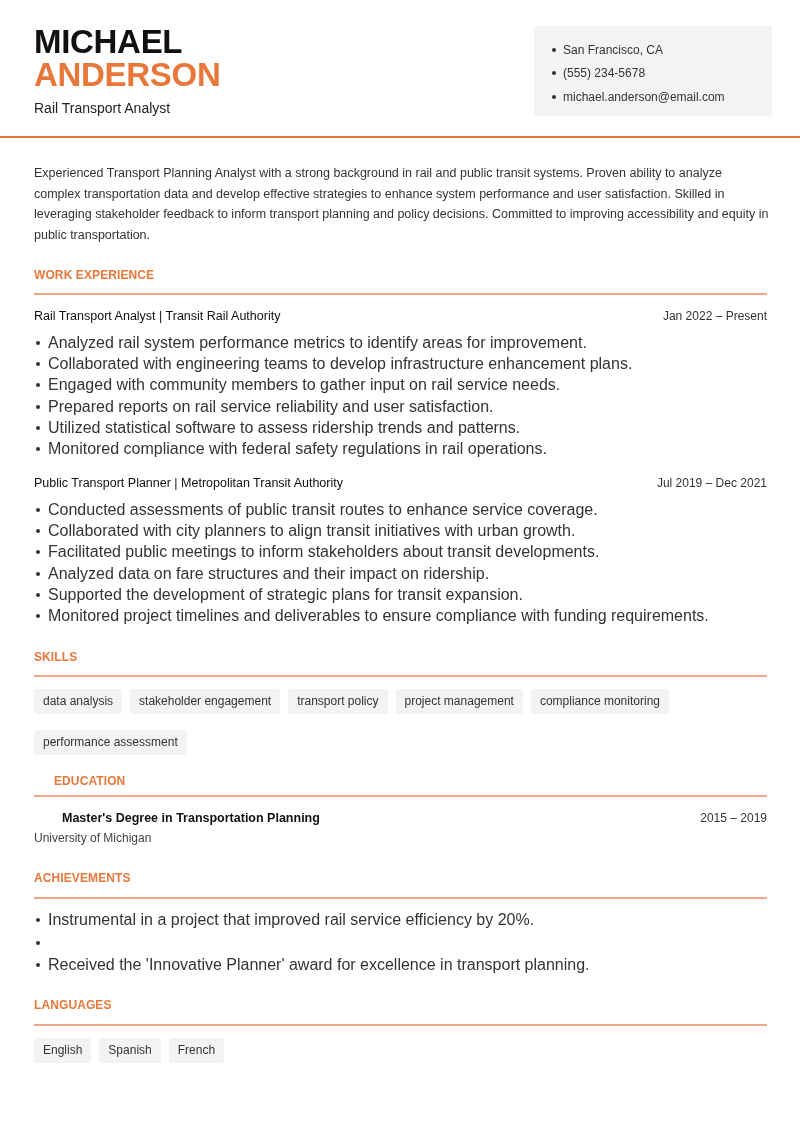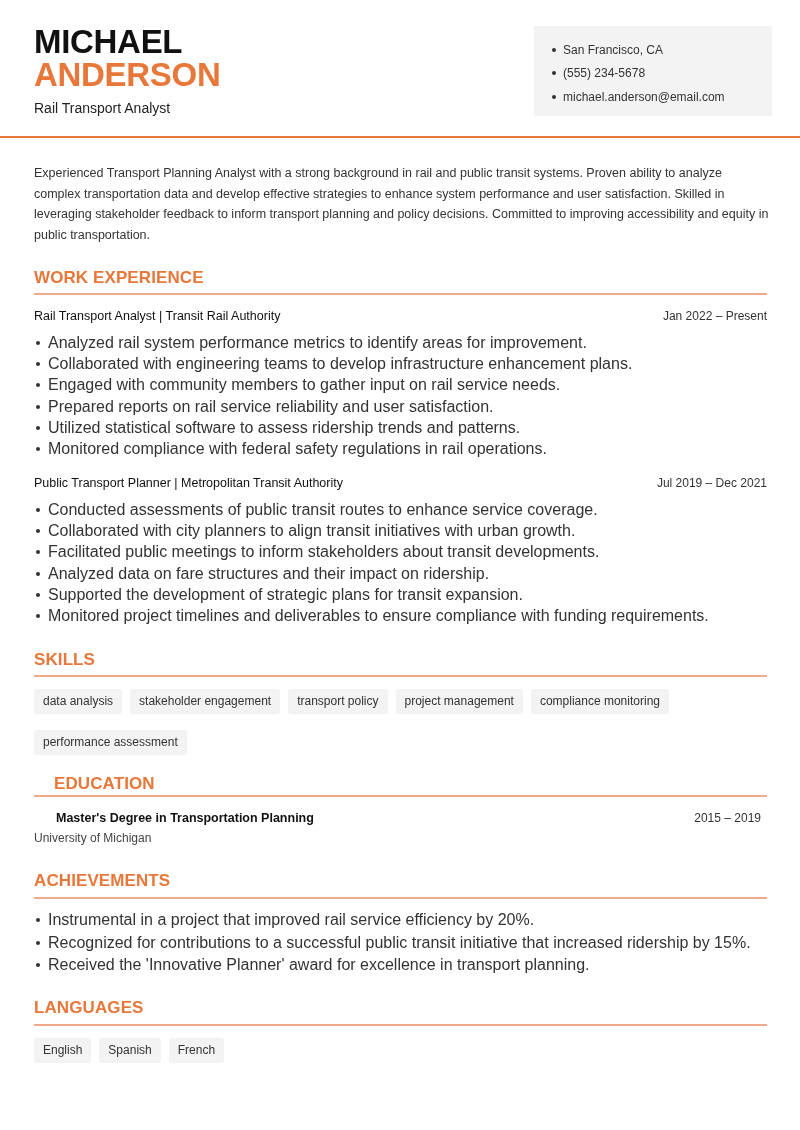--- a/index.html
+++ b/index.html
@@ -10,35 +10,35 @@
   .name-first { position: absolute; left: 34px; top: 24px; font-size: 33px; font-weight: 700; color: #111111; letter-spacing: -0.3px; line-height: 36px; }
   .name-last { position: absolute; left: 34px; top: 57px; font-size: 33px; font-weight: 700; color: #e8773a; letter-spacing: -0.3px; line-height: 36px; }
   .job-title { position: absolute; left: 34px; top: 100px; font-size: 14px; color: #222222; }
 
   .contact-box { position: absolute; left: 534px; top: 26px; width: 238px; height: 90px; background: #f3f3f3; padding: 12px 12px 0 18px; }
   .contact-item { display: flex; align-items: center; font-size: 12px; color: #333333; height: 23.5px; }
   .bullet-dot { display: inline-block; width: 4px; height: 4px; background: #333333; border-radius: 50%; margin-right: 7px; flex: none; }
 
   .summary { position: absolute; left: 34px; top: 163px; width: 735px; font-size: 12.5px; line-height: 20.7px; color: #333333; }
 
-  .section-title { position: absolute; left: 34px; font-size: 17px; font-weight: 700; color: #e8773a; letter-spacing: 0.1px; }
+  .section-title { position: absolute; left: 34px; font-size: 12px; font-weight: 700; color: #e8773a; letter-spacing: 0.1px; }
   .section-rule { position: absolute; left: 34px; width: 733px; height: 2px; background: #f0a98a; }
 
   .job-head { position: absolute; left: 34px; width: 733px; display: flex; justify-content: space-between; font-size: 12.5px; }
   .job-role { font-weight: 400; color: #111111; }
   .job-date { color: #333333; font-size: 12px; }
 
   .bullets { position: absolute; left: 34px; width: 733px; list-style: none; }
   .bullets li { display: flex; align-items: center; font-size: 16px; color: #333333; height: 21.3px; }
   .bullets li .bullet-dot { margin-left: 2px; margin-right: 8px; }
 
   .chips { position: absolute; left: 34px; width: 733px; display: flex; flex-wrap: wrap; gap: 16px 8px; }
   .chip { background: #f3f3f3; border-radius: 3px; font-size: 12px; color: #333333; padding: 0 9px; height: 25px; line-height: 25px; }
 
-  .edu-head { position: absolute; left: 28px; top: 811px; width: 733px; display: flex; justify-content: space-between; padding-left: 28px; }
+  .edu-head { position: absolute; left: 34px; top: 811px; width: 733px; display: flex; justify-content: space-between; padding-left: 28px; }
   .edu-degree { font-size: 12.5px; font-weight: 700; color: #111111; }
   .edu-years { font-size: 12px; color: #333333; }
   .edu-school { position: absolute; left: 34px; top: 831px; font-size: 12px; color: #444444; }
 </style>
 </head>
 <body>
 
 <div class="header">
   <div class="name-first">MICHAEL</div>
   <div class="name-last">ANDERSON</div>
@@ -148,21 +148,20 @@
 
 <div class="section-title" style="top:871px;">ACHIEVEMENTS</div>
 <div class="section-rule" style="top:897px;"></div>
 <ul class="bullets" style="top:909px;">
   <li style="height:22.5px;">
       <span class="bullet-dot"></span>
       <span>Instrumental in a project that improved rail service efficiency by 20%.</span>
     </li>
   <li style="height:22.5px;">
       <span class="bullet-dot"></span>
-      <span>Recognized for contributions to a successful public transit initiative that increased ridership by 15%.</span>
     </li>
   <li style="height:22.5px;">
       <span class="bullet-dot"></span>
       <span>Received the 'Innovative Planner' award for excellence in transport planning.</span>
     </li>
 </ul>
 
 <div class="section-title" style="top:998px;">LANGUAGES</div>
 <div class="section-rule" style="top:1024px;"></div>
 <div class="chips" style="top:1038px;">

